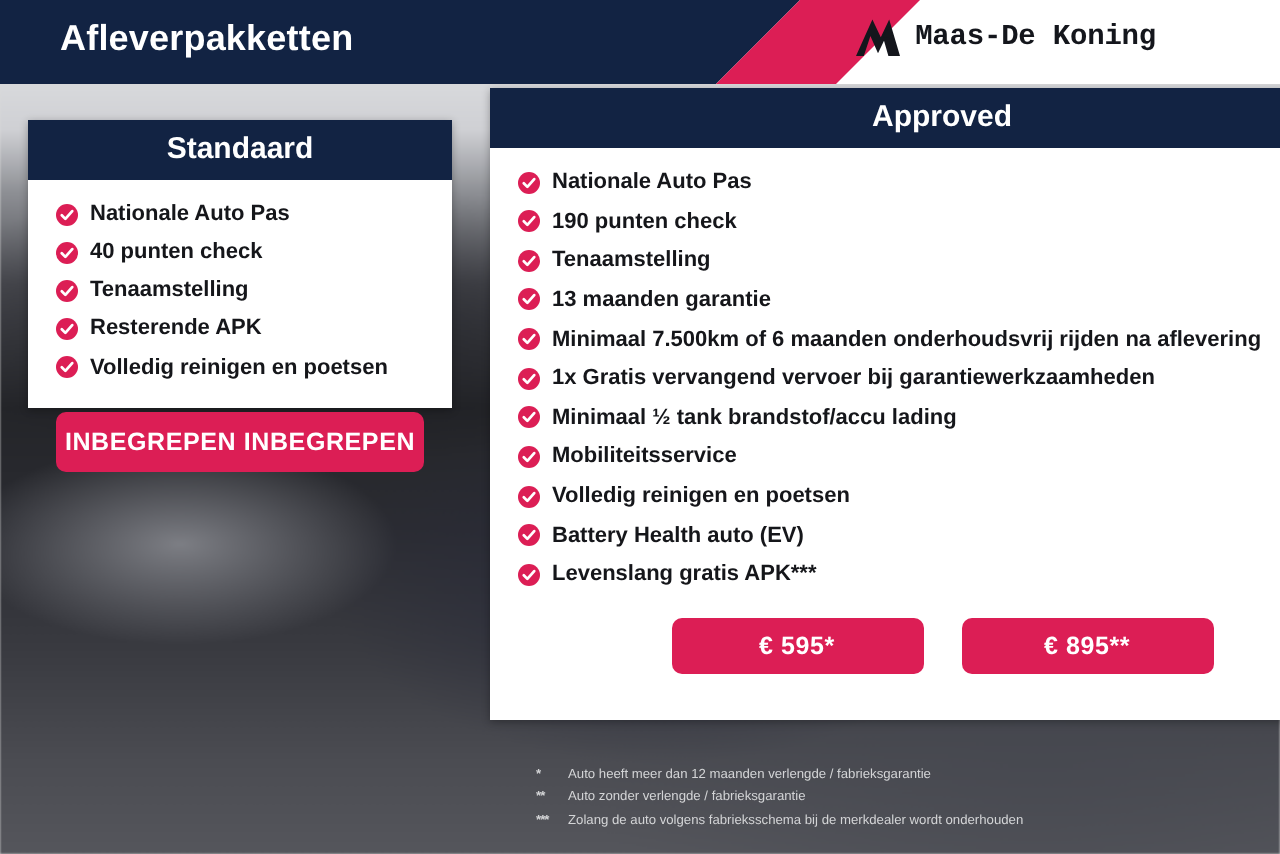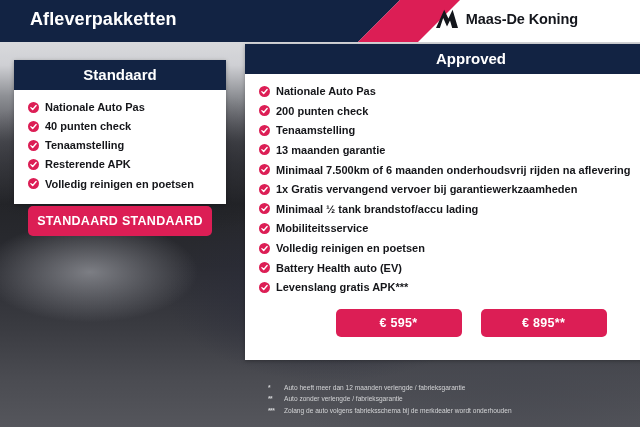--- a/index.html
+++ b/index.html
@@ -86,20 +86,21 @@
     display: flex;
     align-items: center;
     gap: 7px;
   }
   .brand-mark { display: block; }
   .brand-name {
     color: #14161c;
     font-size: 14.5px;
     font-weight: bold;
     letter-spacing: -0.1px;
+    font-family: Liberation Mono, monospace;
   }
 
   
   .card {
     position: absolute;
     background: #ffffff;
     box-shadow: 0 1px 4px rgba(0,0,0,0.30);
     z-index: 10;
   }
   .card-standard { left: 14px; top: 60px; width: 212px; height: 144px; }
@@ -242,41 +243,41 @@
           <span class="feature-text">Resterende APK</span>
         </li>
         <li class="feature-item">
           <svg class="check-icon" viewBox="0 0 16 16">
               <circle cx="8" cy="8" r="8" fill="#dc1e55"></circle>
               <path d="M4.2 8.2 L6.8 10.8 L11.8 5.2" stroke="#ffffff" stroke-width="2" fill="none" stroke-linecap="round" stroke-linejoin="round"></path>
             </svg>
           <span class="feature-text">Volledig reinigen en poetsen</span>
         </li>
       </ul>
-      <button class="pill btn-standard">STANDAARD STANDAARD</button>
+      <button class="pill btn-standard">INBEGREPEN INBEGREPEN</button>
     </div>
   </div>
 
   <div class="card card-approved">
     <div class="card-head">Approved</div>
     <div class="card-body">
       <ul class="feature-list">
         <li class="feature-item">
           <svg class="check-icon" viewBox="0 0 16 16">
               <circle cx="8" cy="8" r="8" fill="#dc1e55"></circle>
               <path d="M4.2 8.2 L6.8 10.8 L11.8 5.2" stroke="#ffffff" stroke-width="2" fill="none" stroke-linecap="round" stroke-linejoin="round"></path>
             </svg>
           <span class="feature-text">Nationale Auto Pas</span>
         </li>
         <li class="feature-item">
           <svg class="check-icon" viewBox="0 0 16 16">
               <circle cx="8" cy="8" r="8" fill="#dc1e55"></circle>
               <path d="M4.2 8.2 L6.8 10.8 L11.8 5.2" stroke="#ffffff" stroke-width="2" fill="none" stroke-linecap="round" stroke-linejoin="round"></path>
             </svg>
-          <span class="feature-text">200 punten check</span>
+          <span class="feature-text">190 punten check</span>
         </li>
         <li class="feature-item">
           <svg class="check-icon" viewBox="0 0 16 16">
               <circle cx="8" cy="8" r="8" fill="#dc1e55"></circle>
               <path d="M4.2 8.2 L6.8 10.8 L11.8 5.2" stroke="#ffffff" stroke-width="2" fill="none" stroke-linecap="round" stroke-linejoin="round"></path>
             </svg>
           <span class="feature-text">Tenaamstelling</span>
         </li>
         <li class="feature-item">
           <svg class="check-icon" viewBox="0 0 16 16">

